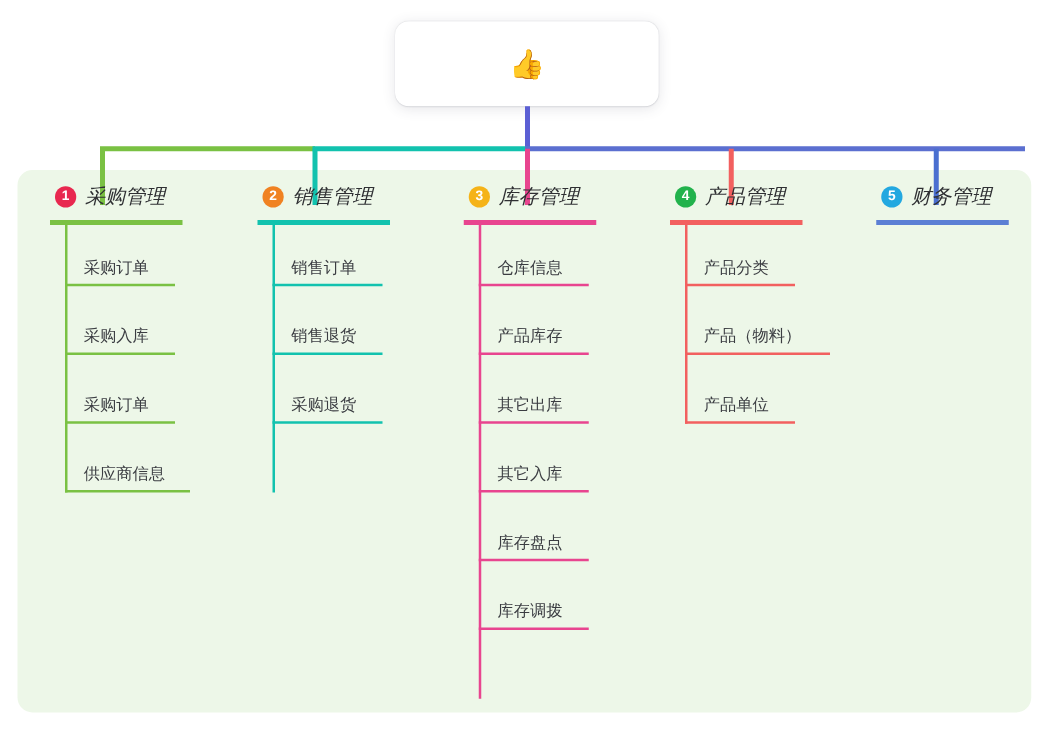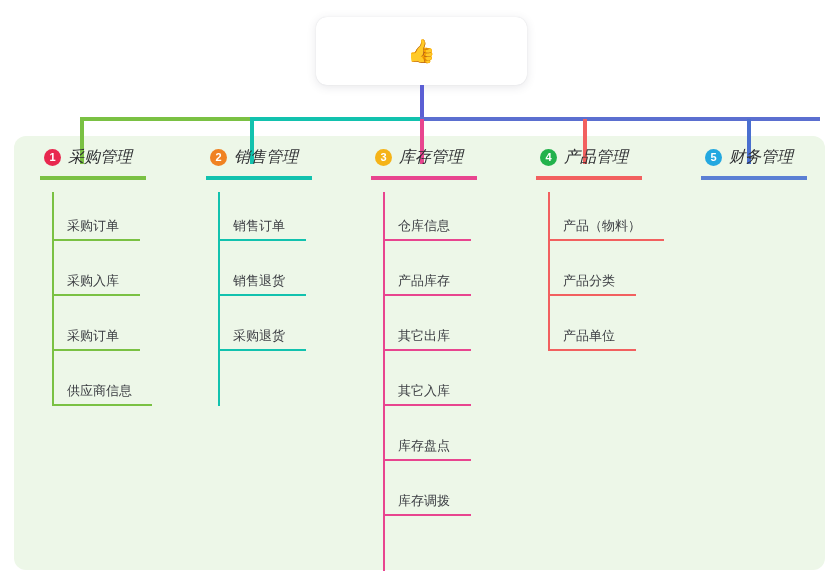--- a/index.html
+++ b/index.html
@@ -94,21 +94,21 @@
     color: #2f3033;
     white-space: nowrap;
     font-style: italic;
   }
   .col-underline {
     height: 4px;
     margin-top: 4px;
   }
   .children {
     position: relative;
-    margin-top: 12px;
+    margin-top: 0px;
   }
   .spine {
     position: absolute;
     left: 12px;
     top: 0;
     width: 2px;
   }
   .child {
     position: relative;
     height: 55px;
@@ -238,28 +238,28 @@
       </div>
       <div class="column" style="left: 536px;">
         <div class="col-header">
           <span class="badge" style="background: rgb(34, 178, 76);">4</span>
           <span class="col-title">产品管理</span>
         </div>
         <div class="col-underline" style="width: 106px; background: rgb(242, 96, 95);"></div>
         <div class="children">
           <div class="spine" style="background: rgb(242, 96, 95); height: 159px;"></div>
           <div class="child">
+            <span class="child-label">产品分类</span>
+            <span class="child-underline" style="width: 88px; background: rgb(242, 96, 95);"></span>
+          </div>
+          <div class="child">
             <span class="child-label">产品（物料）</span>
             <span class="child-underline" style="width: 116px; background: rgb(242, 96, 95);"></span>
           </div>
           <div class="child">
-            <span class="child-label">产品分类</span>
-            <span class="child-underline" style="width: 88px; background: rgb(242, 96, 95);"></span>
-          </div>
-          <div class="child">
             <span class="child-label">产品单位</span>
             <span class="child-underline" style="width: 88px; background: rgb(242, 96, 95);"></span>
           </div>
         </div>
       </div>
       <div class="column" style="left: 701px;">
         <div class="col-header">
           <span class="badge" style="background: rgb(35, 168, 224);">5</span>
           <span class="col-title">财务管理</span>
         </div>

